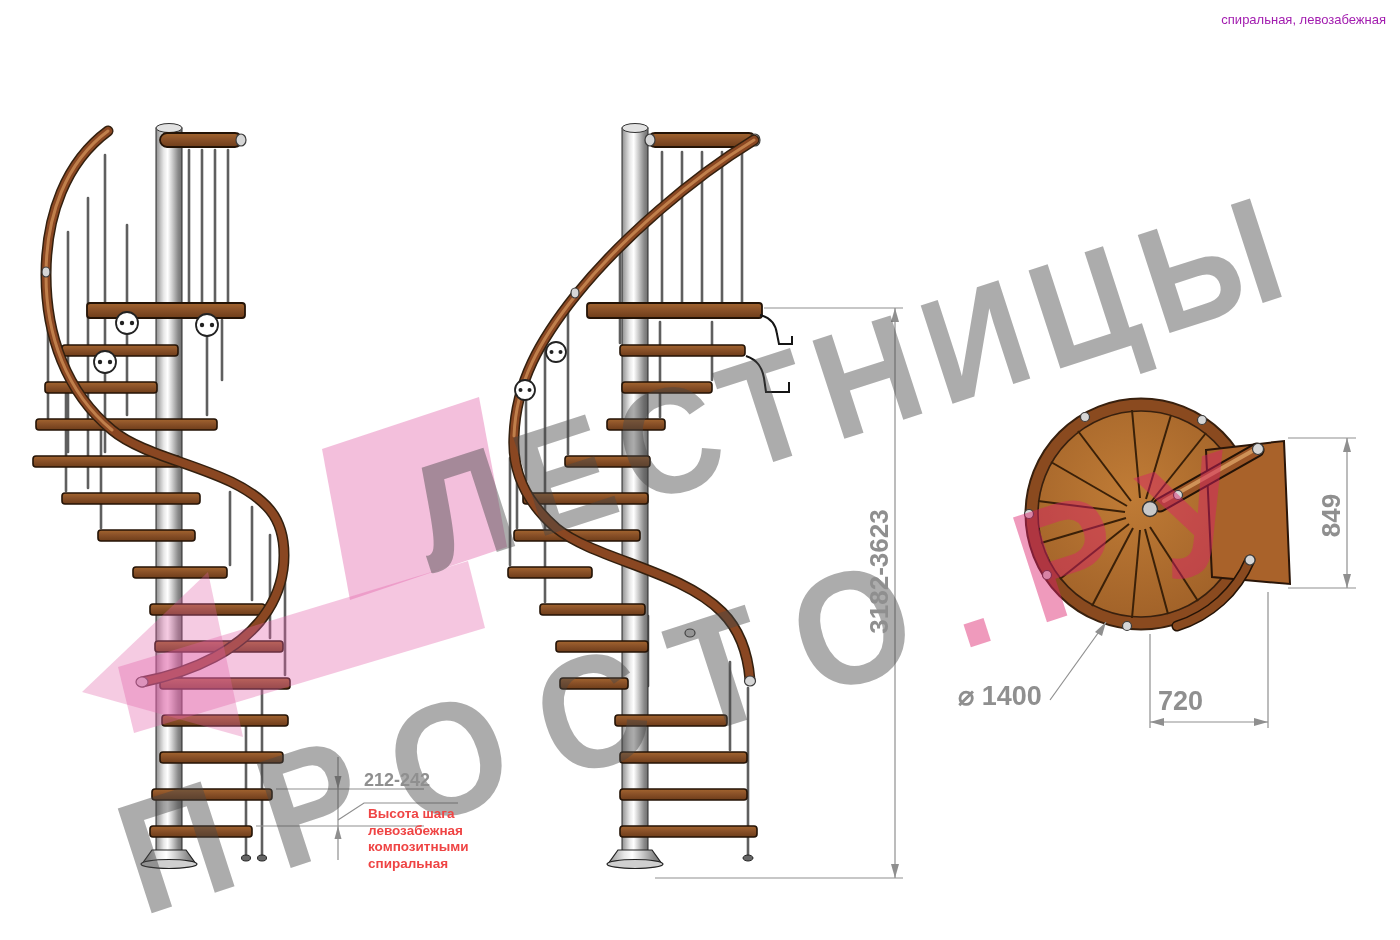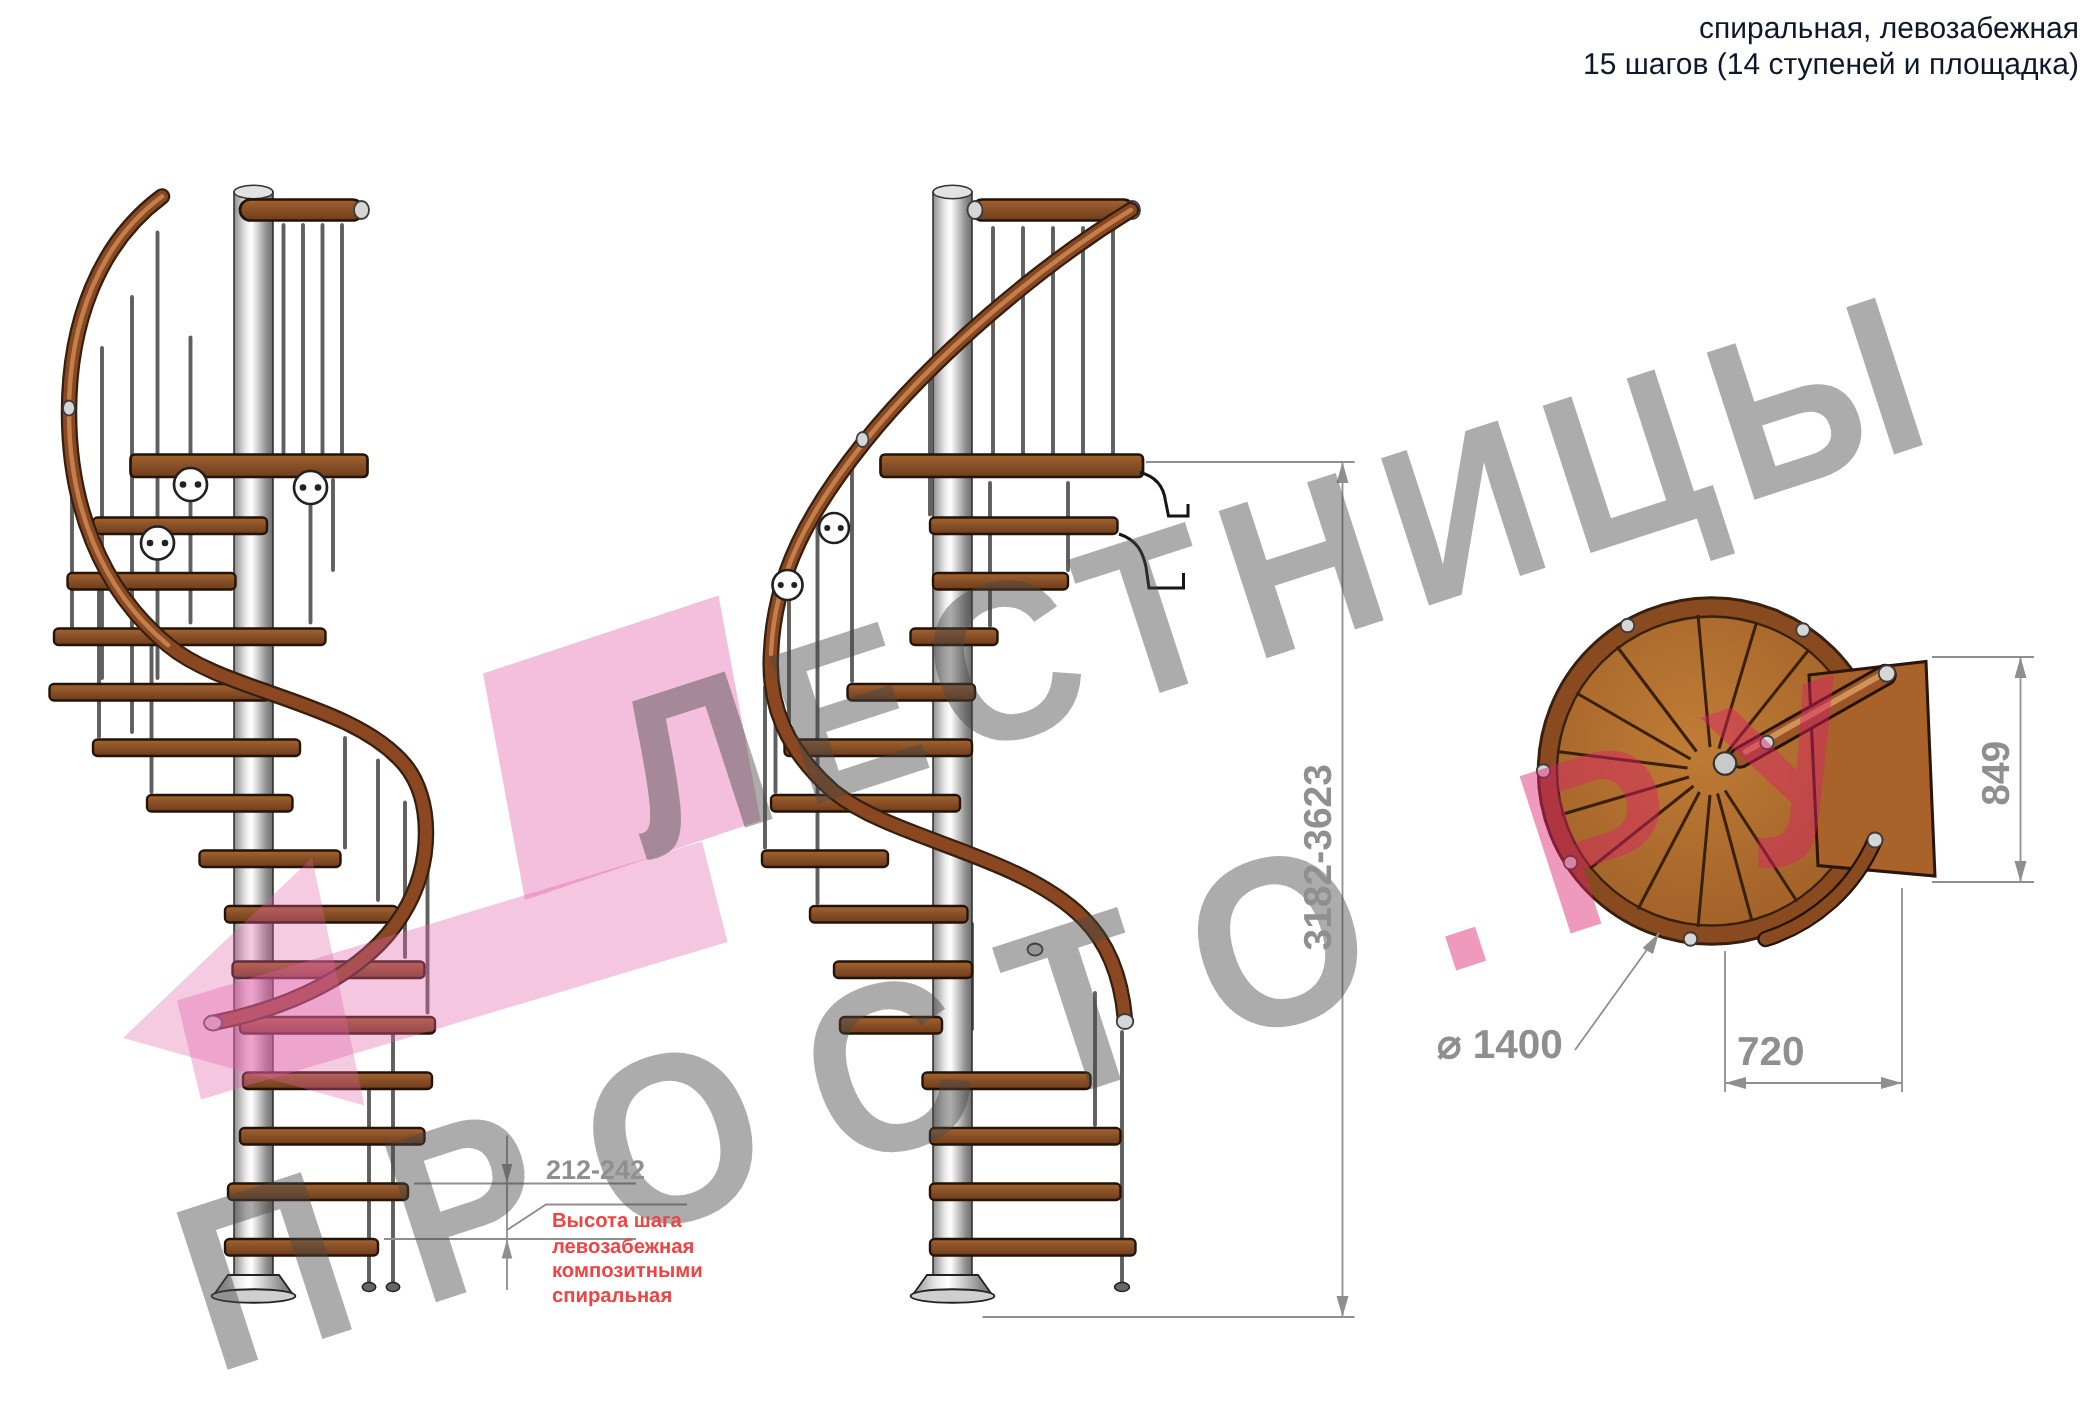--- a/index.html
+++ b/index.html
@@ -28,22 +28,22 @@
   .lbl{position:absolute;color:#8f8f8f;font-weight:bold;}
   #lbl-total{left:794px;top:556px;width:170px;text-align:center;font-size:26px;
              transform:rotate(-90deg);}
   #lbl-849{left:1271px;top:500px;width:120px;text-align:center;font-size:26px;
            transform:rotate(-90deg);}
   #lbl-720{left:1158px;top:686px;width:100px;text-align:left;font-size:27px;}
   #lbl-diam{left:958px;top:680px;font-size:27px;}
   #lbl-step{left:364px;top:770px;font-size:18px;}
   #note{position:absolute;left:368px;top:806px;color:#ef4444;font-size:13.5px;
         font-weight:bold;line-height:16.5px;}
-  #header{position:absolute;right:14px;top:8px;text-align:right;color:#0f172a;
-          font-size:20px;line-height:23.5px;font-weight:500;}
+  #header{position:absolute;right:14px;top:8px;text-align:right;color:#a21caf;
+          font-size:13px;line-height:23.5px;font-weight:500;}
 </style>
 </head>
 <body>
 
 <div id="canvas">
 
 <svg width="1400" height="940" viewBox="0 0 1400 940">
   <defs>
     <linearGradient id="poleG" x1="0" y1="0" x2="1" y2="0">
       <stop offset="0" stop-color="#8f8f8f"></stop>
@@ -278,21 +278,20 @@
     <line class="dim" x1="1050" y1="700" x2="1106" y2="622"></line>
     <polygon class="dimfill" points="1106,622 1102,636 1095,632"></polygon>
   </g>
 </svg>
 
   <div id="wm1" class="wm-line">ЛЕСТНИЦЫ</div>
   <div id="wm2" class="wm-line"><span>ПРОСТО</span><span class="pink">.РУ</span></div>
 
   <div id="header">
     <div>спиральная, левозабежная</div>
-    <div>15 шагов (14 ступеней и площадка)</div>
   </div>
 
   <div id="lbl-total" class="lbl">3182-3623</div>
   <div id="lbl-849" class="lbl">849</div>
   <div id="lbl-720" class="lbl">720</div>
   <div id="lbl-diam" class="lbl"><span>⌀</span>&nbsp;<span>1400</span></div>
   <div id="lbl-step" class="lbl">212-242</div>
   <div id="note">
     <div>Высота шага</div>
     <div>левозабежная</div>

